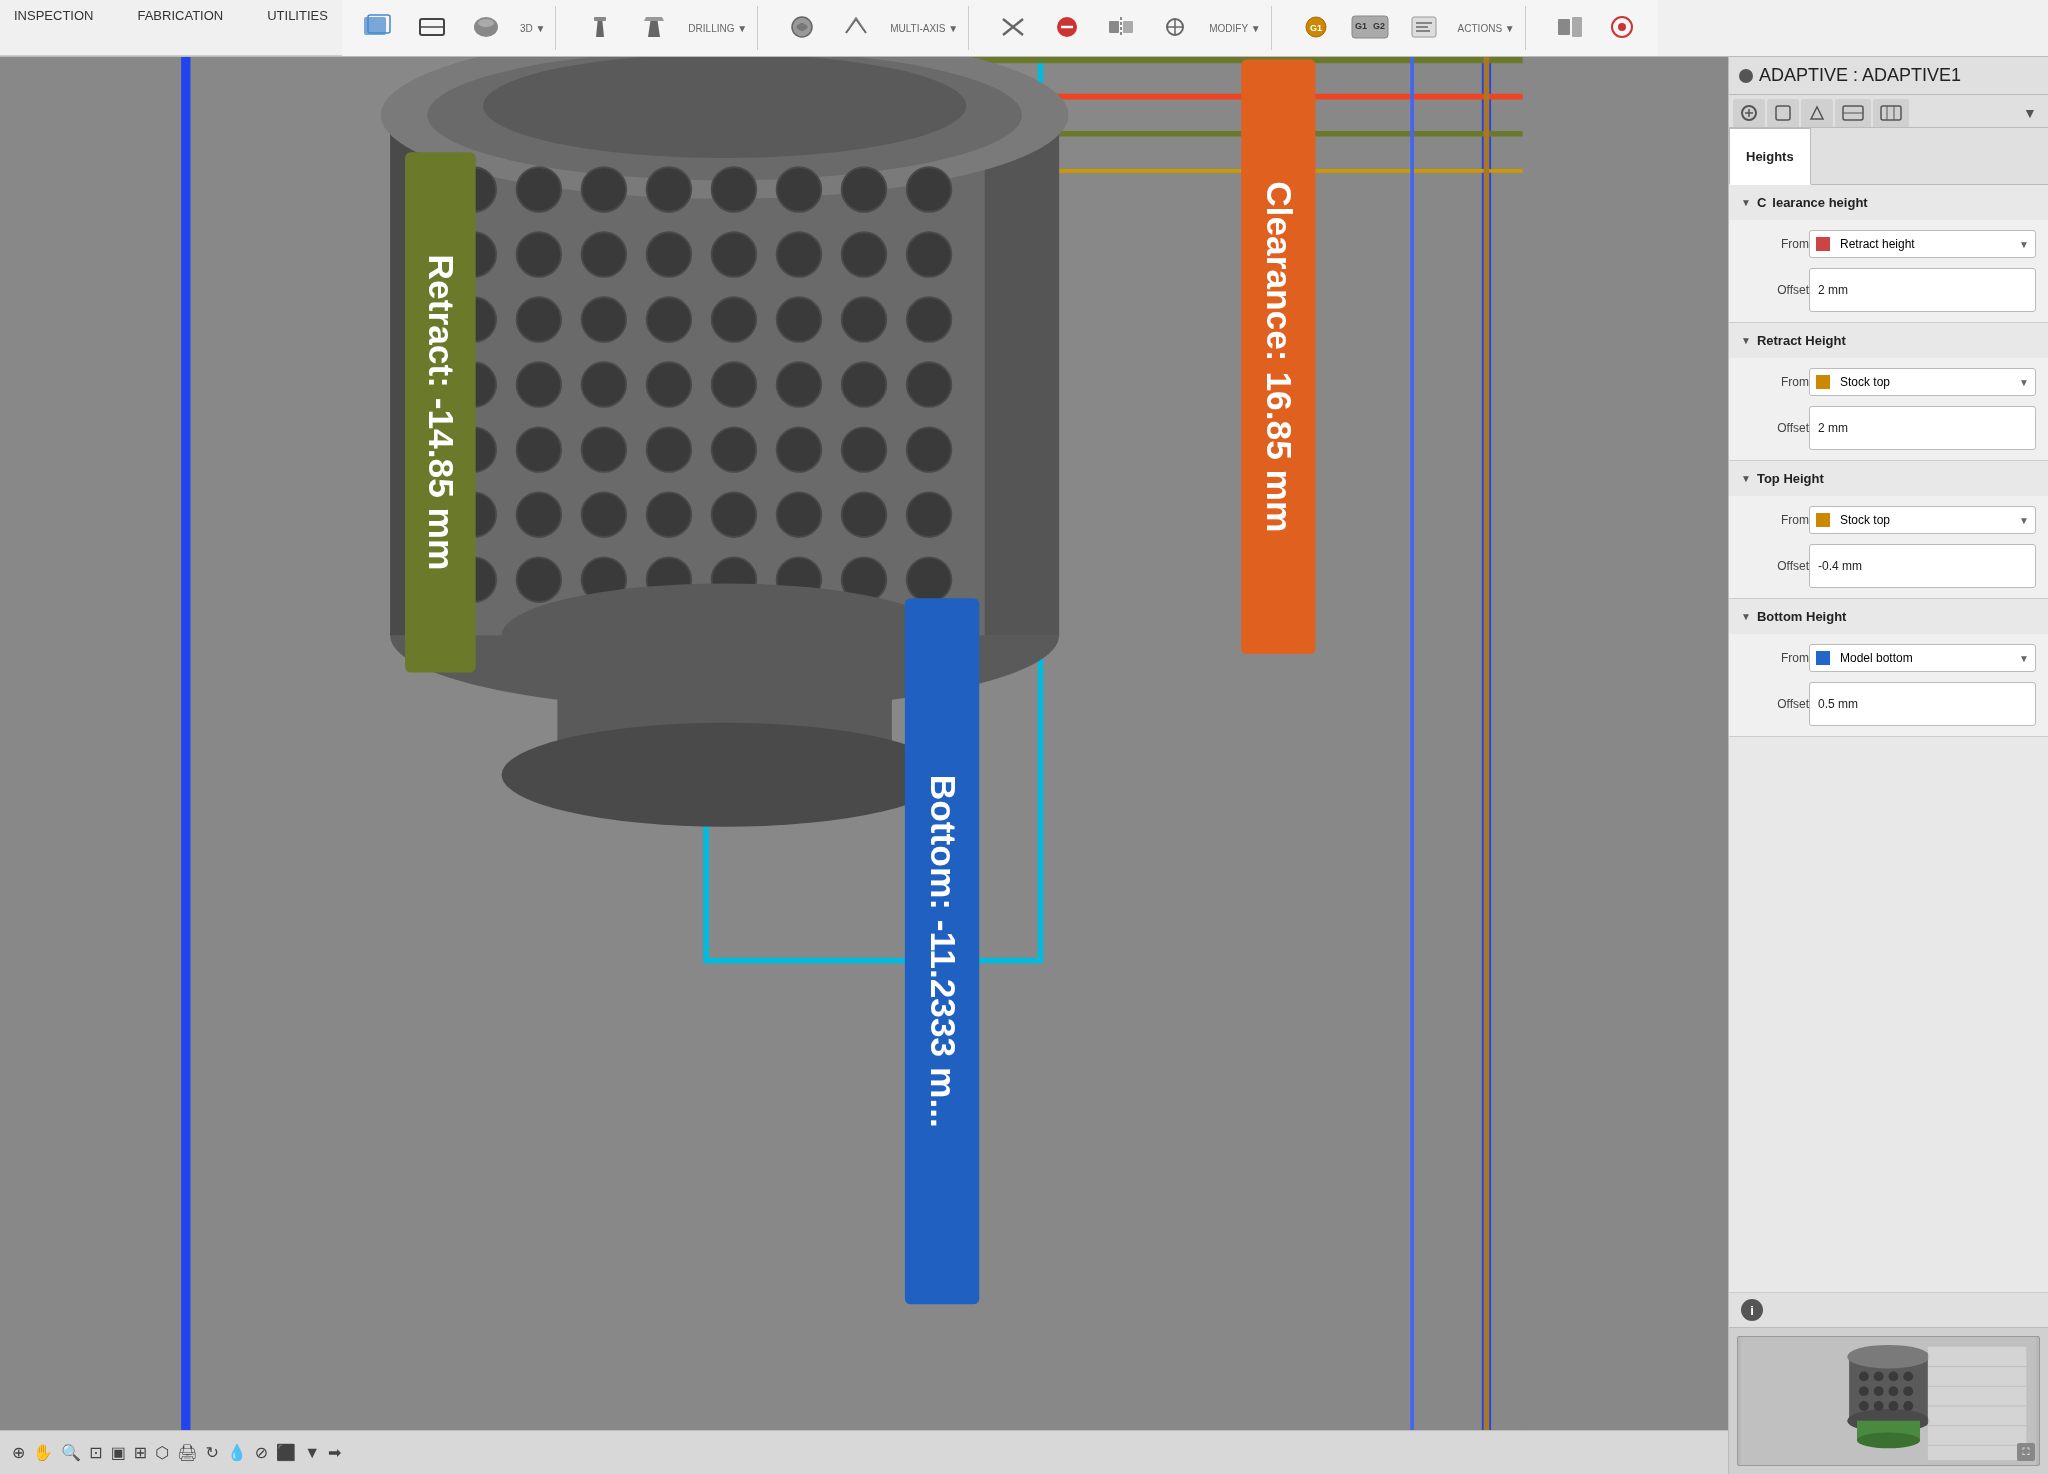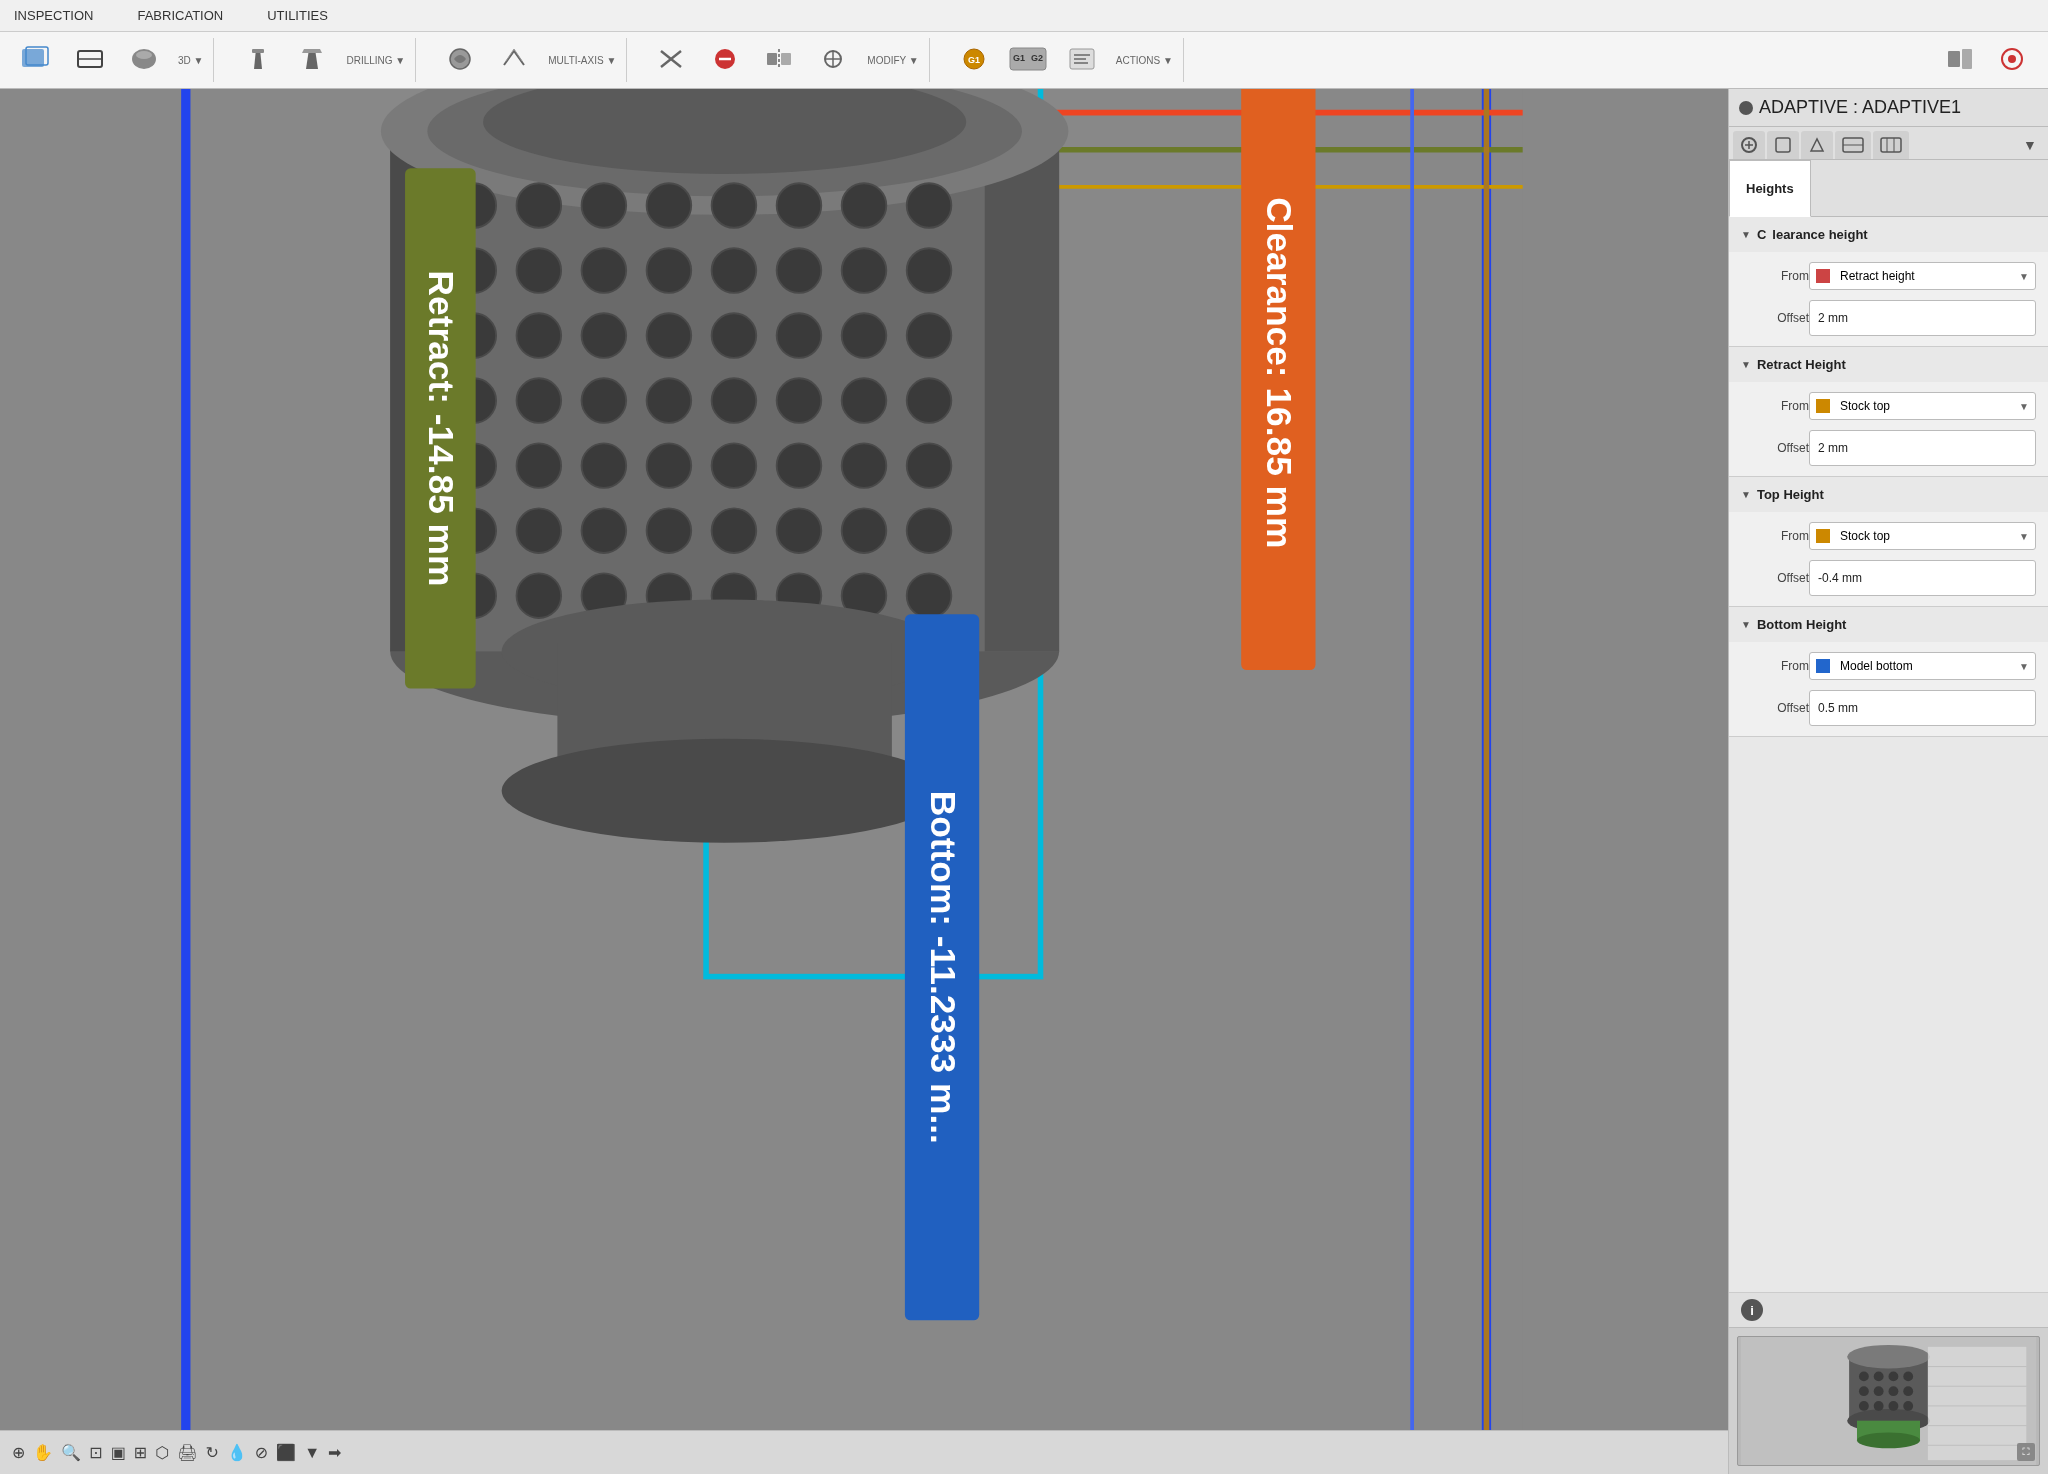--- a/index.html
+++ b/index.html
@@ -12,21 +12,21 @@
       overflow: hidden;
       display: flex;
       flex-direction: column;
     }
 
     
     .toolbar {
       background: #f0f0f0;
       border-bottom: 1px solid #bbb;
       display: flex;
-      flex-direction: column;
+      flex-direction: row;
     }
     .toolbar-nav {
       display: flex;
       padding: 4px 8px;
       gap: 32px;
       font-size: 13px;
       font-weight: 500;
       color: #333;
       background: #f0f0f0;
       border-bottom: 1px solid #ccc;
@@ -172,21 +172,21 @@
       justify-content: space-between;
       cursor: pointer;
     }
     .field-select-inner {
       display: flex;
       align-items: center;
       gap: 6px;
     }
     .field-input {
       flex: 1;
-      height: 36px;
+      height: 44px;
       background: #fff;
       border: 1px solid #bbb;
       border-radius: 3px;
       padding: 2px 8px;
       font-size: 12px;
       color: #222;
       display: flex;
       align-items: center;
     }
 

